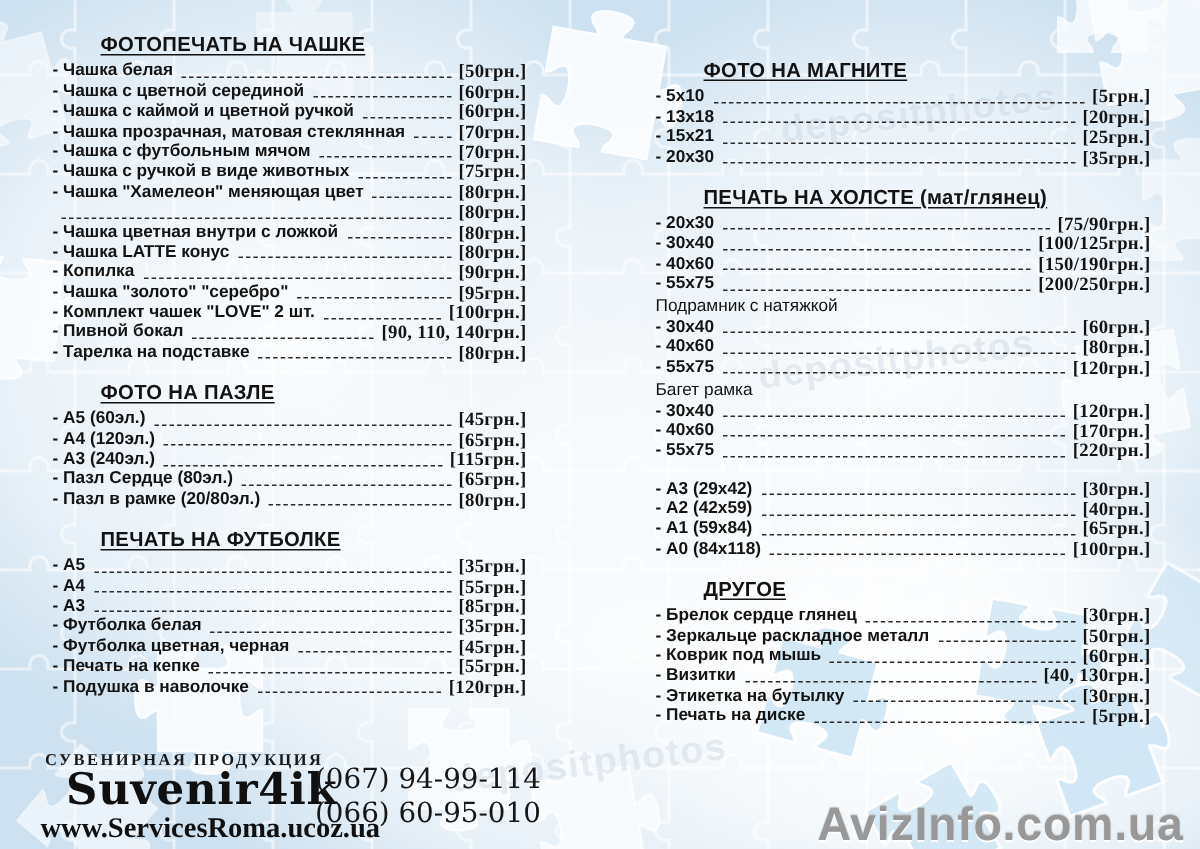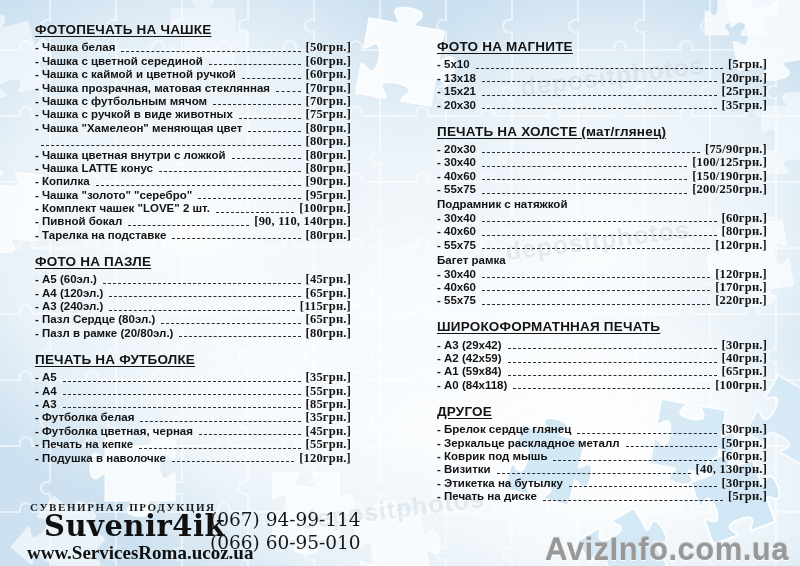--- a/index.html
+++ b/index.html
@@ -11,24 +11,24 @@
   svg.bg{position:absolute;left:0;top:0;width:800px;height:566px;}
 
   .col{position:absolute;z-index:5;}
   .col-left{left:35px;top:22px;width:316px;}
   .col-right{left:437px;top:39px;width:330px;}
 
   .section{margin-bottom:12px;}
   .sec-title{
     font-size:13.5px;font-weight:bold;color:#131313;
     text-decoration:underline;text-underline-offset:2px;
-    line-height:16px;margin-bottom:3px;letter-spacing:.2px;white-space:nowrap;
+    line-height:16px;margin-bottom:3px;letter-spacing:.2px;white-space:nowrap;margin-left:32px;
   }
   .block + .block{margin-top:2px;}
-  .subhead{font-size:11.5px;font-weight:bold;line-height:13.4px;color:#131313;white-space:nowrap;}
+  .subhead{font-size:11.5px;font-weight:normal;line-height:13.4px;color:#131313;white-space:nowrap;}
   .row{display:flex;align-items:flex-end;height:13.4px;color:#131313;}
   .lab{font-size:11.5px;font-weight:bold;line-height:13px;white-space:nowrap;}
   .leader{flex:1 1 auto;min-width:6px;border-bottom:1.6px dashed #2b2b2b;margin:0 5px 2.5px 6px;}
   .price{
     font-family:"Liberation Serif",serif;font-size:12.5px;font-weight:bold;
     line-height:13px;white-space:nowrap;letter-spacing:.2px;margin-top:28px;
   }
 
   .tagline{position:absolute;left:30px;top:501px;z-index:6;
     font-family:Liberation Serif, serif;font-weight:bold;font-size:11px;
@@ -338,21 +338,20 @@
           <span class="price">[170грн.]</span>
         </div>
         <div class="row">
           <span class="lab">- 55x75</span>
           <span class="leader"></span>
           <span class="price">[220грн.]</span>
         </div>
       </div>
     </div>
     <div class="section">
-      <div class="sec-title">ШИРОКОФОРМАТННАЯ ПЕЧАТЬ</div>
       <div class="block">
         <div class="row">
           <span class="lab">- А3 (29x42)</span>
           <span class="leader"></span>
           <span class="price">[30грн.]</span>
         </div>
         <div class="row">
           <span class="lab">- А2 (42x59)</span>
           <span class="leader"></span>
           <span class="price">[40грн.]</span>

